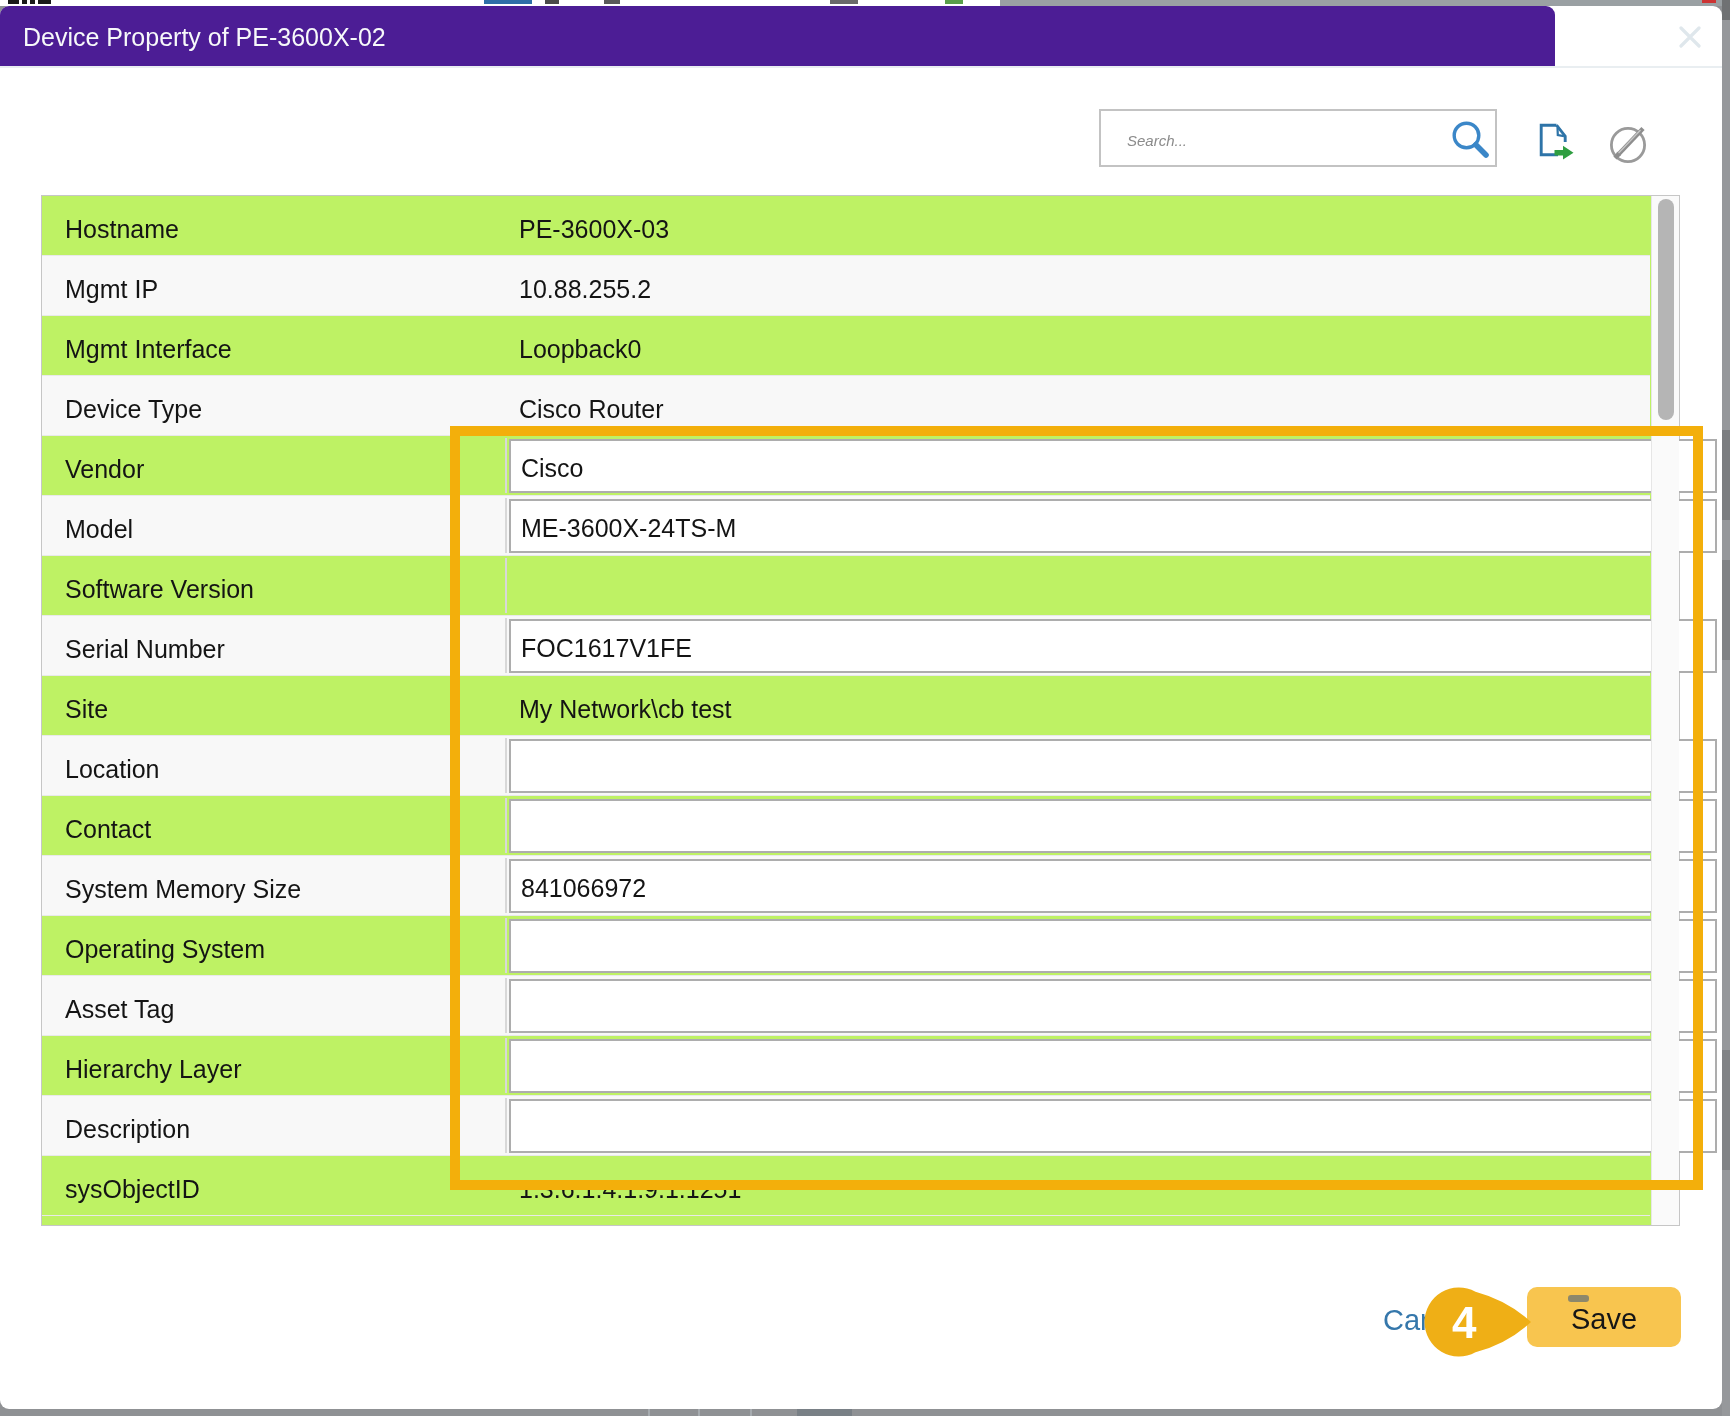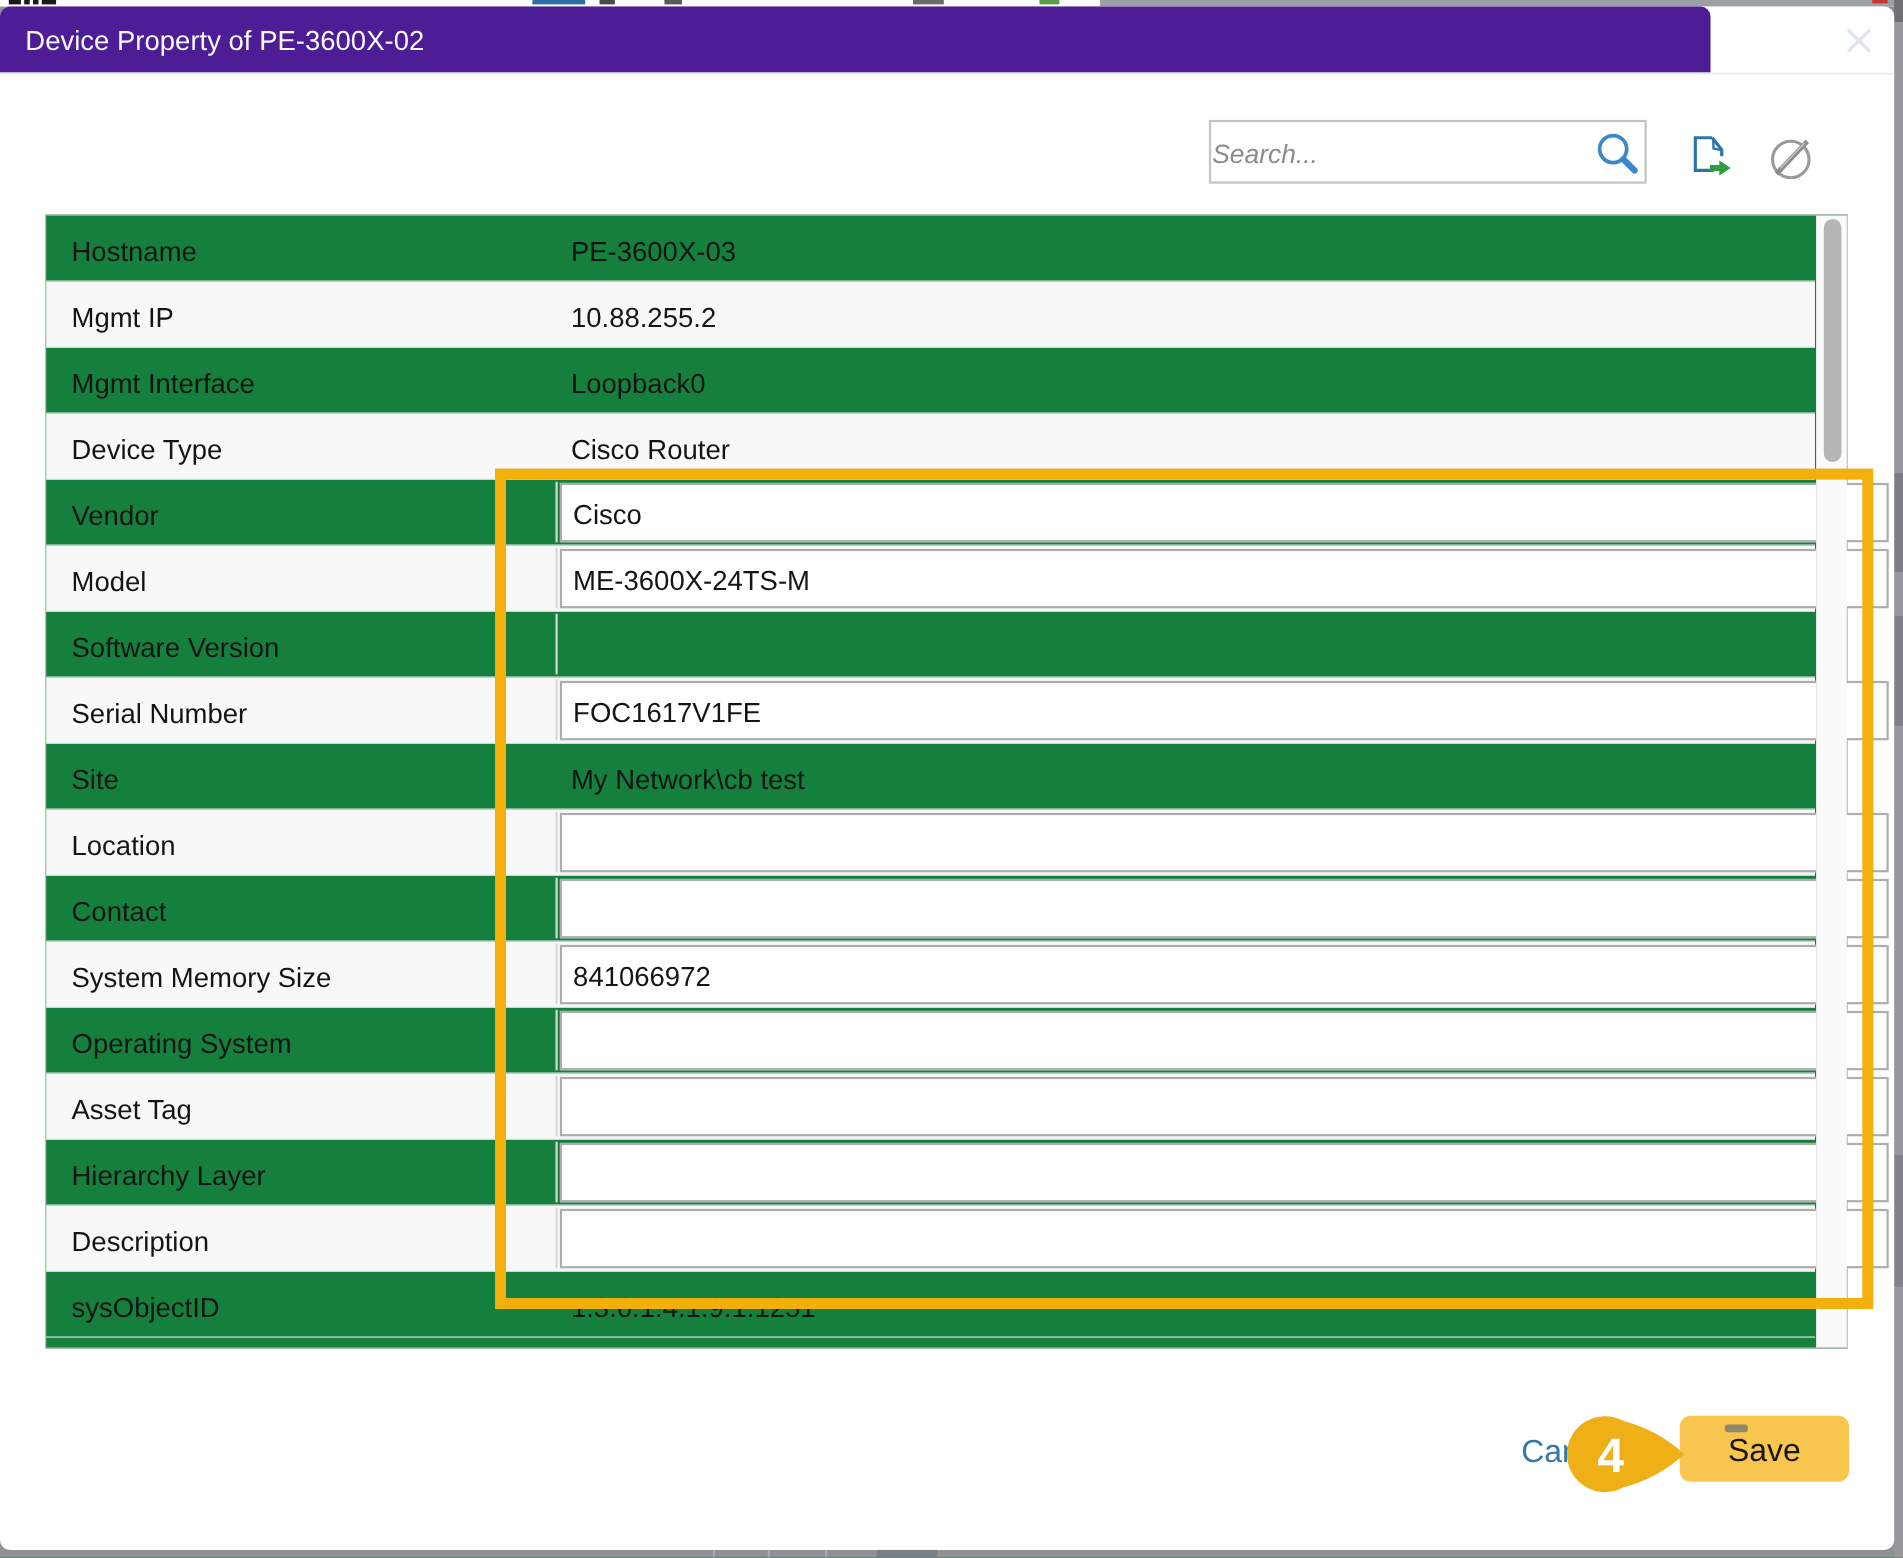--- a/index.html
+++ b/index.html
@@ -11,23 +11,23 @@
   #topsliver .dim { position:absolute; left:1000px; top:0; width:730px; height:6px; background:#9aa0a3; }
   
   #rightstrip { left:1722px; top:0; width:8px; height:1416px; background:#96989b; }
   
   #modal { left:0px; top:6px; width:1722px; height:1403px; background:#ffffff; border-radius:9px; }
   #mheader { position:absolute; left:0; top:0; width:1555px; height:60px; background:#4c1d95; border-radius:9px 9px 0 0; }
   #mheader .title { position:absolute; left:23px; top:0; height:60px; line-height:62px; font-size:25px; color:#f7f9fa; }
   #subline { position:absolute; left:0; top:60px; width:1722px; height:2px; background:#e9eef1; }
   
   #search { position:absolute; left:1099px; top:103px; width:398px; height:58px; border:2px solid #c3c3c3; background:#fff; }
-  #search .ph { position:absolute; left:1px; top:0; line-height:60px; font-size:24px; font-style:italic; color:#8b8b8b; }
+  #search .ph { position:absolute; left:26px; top:0; line-height:60px; font-size:15px; font-style:italic; color:#8b8b8b; }
   
-  #tbl { position:absolute; left:41px; top:189px; width:1639px; height:1031px; border:1px solid #c6c6c6; background:#15803d; }
+  #tbl { position:absolute; left:41px; top:189px; width:1639px; height:1031px; border:1px solid #c6c6c6; background:#bef264; }
   .row { position:relative; width:1608px; height:60px; border-bottom:1px solid #e9e9e9; }
   .row.alt { background:#f8f8f8; }
   .row .lab { position:absolute; left:23px; top:0; height:59px; line-height:67px; font-size:25px; color:#141414; white-space:pre; }
   .row .val { position:absolute; left:477px; top:0; height:59px; line-height:67px; font-size:25px; color:#141414; white-space:pre; }
   .row.ed::before { content:""; position:absolute; left:463px; top:2px; bottom:2px; width:2px; background:#d8d8d8; }
   .row .inp { position:absolute; left:467px; top:3px; width:1208px; height:54px; border:2px solid #adadad; background:#fff; }
   .row .inp span { position:absolute; left:10px; top:0; line-height:55px; font-size:25px; color:#141414; white-space:pre; }
   #gutter { position:absolute; left:1609px; top:0; width:28px; height:1029px; background:#fafafa; border-left:1px solid #e6e6e6; }
   #thumb { position:absolute; left:6px; top:3px; width:16px; height:221px; border-radius:8px; background:#b5b5b5; }
   

